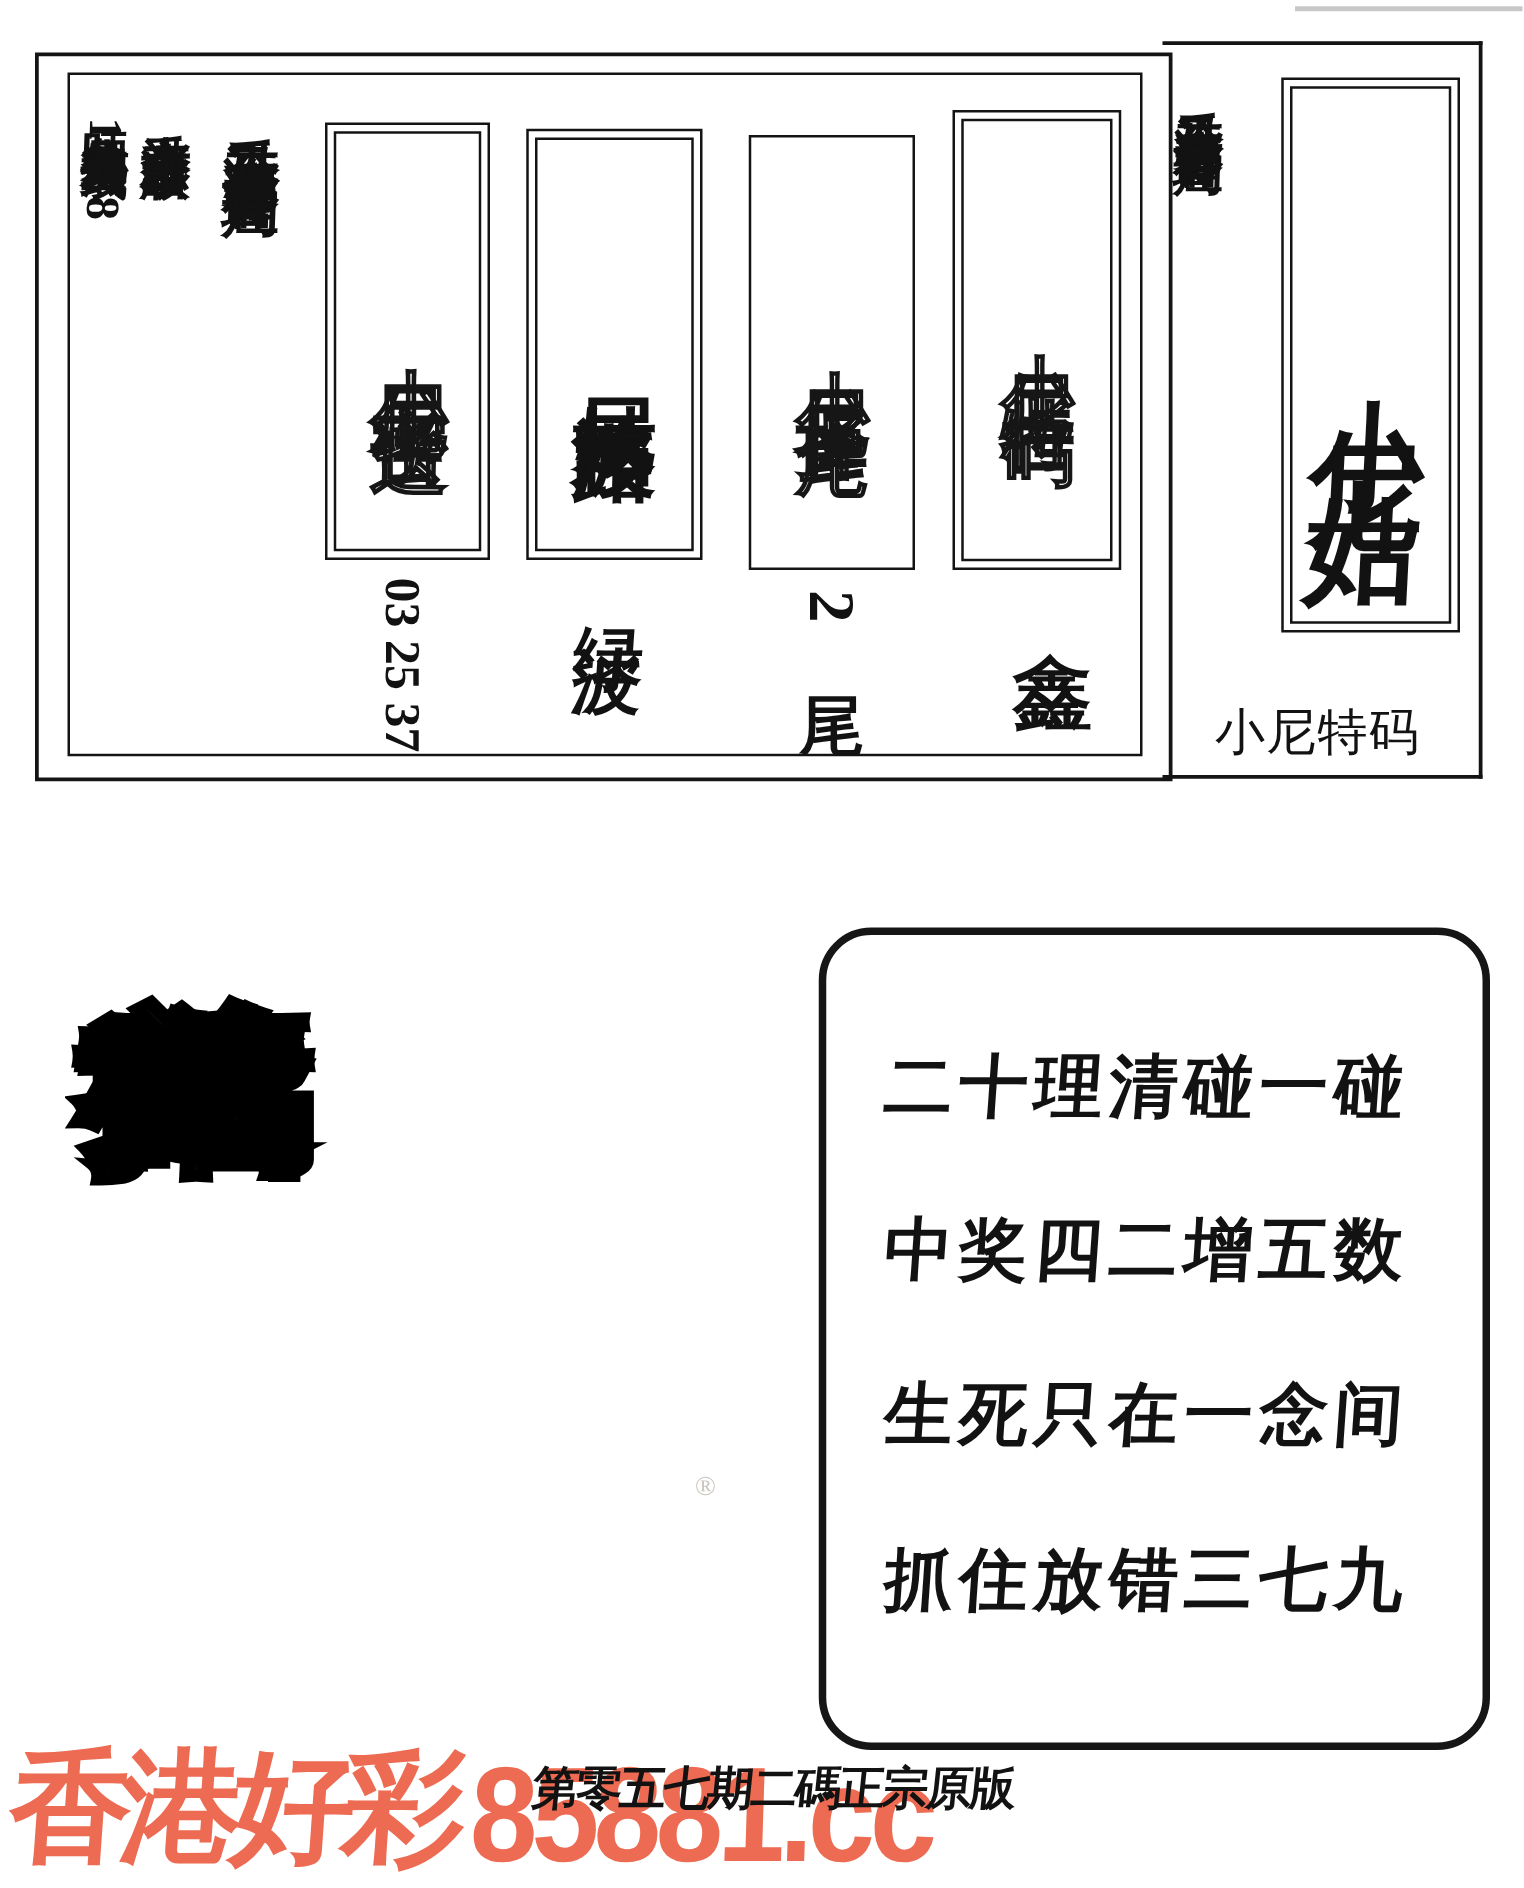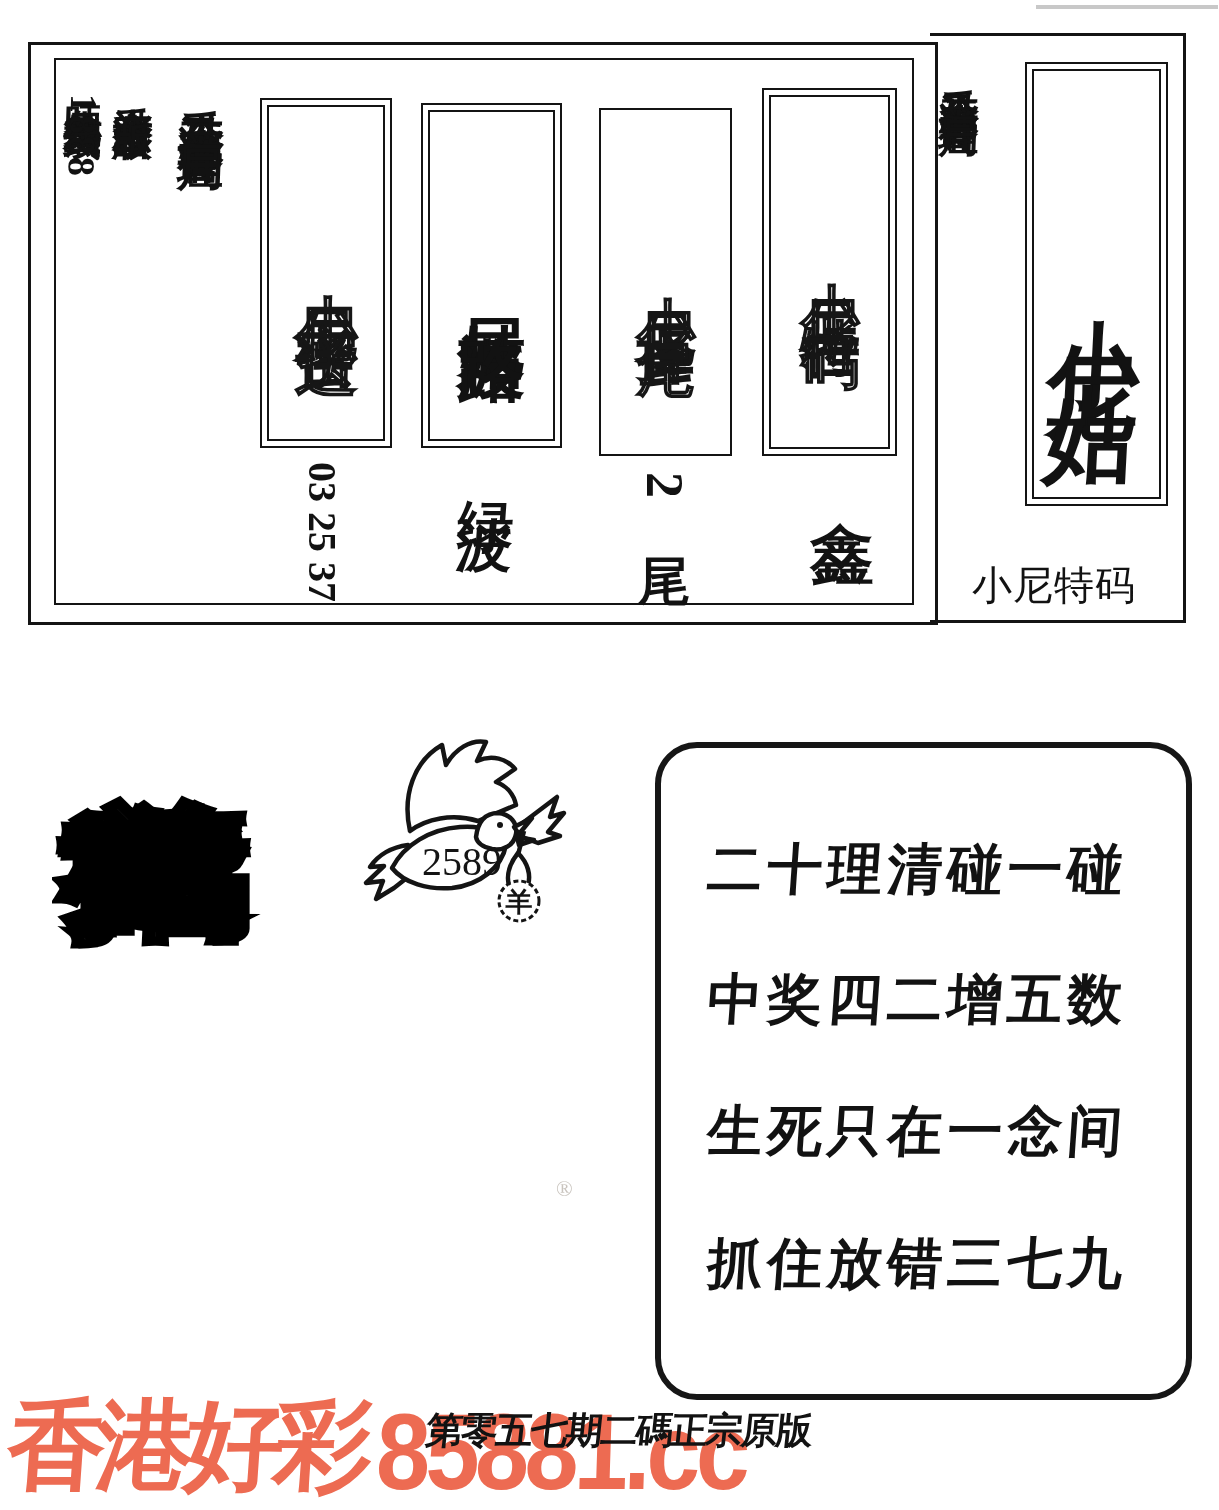--- a/index.html
+++ b/index.html
@@ -70,48 +70,20 @@
   <div class="abs vt" style="left:940px;top:56px;font-size:40px;font-weight:700;letter-spacing:4px;transform:skewX(-2deg);">香港马会彩券管理局:</div>
   <div class="abs dbox" style="left:1025px;top:62px;width:143px;height:444px;box-sizing:border-box;">
     <div class="dbin">
         <div class="vt" style="font-size:92px;font-weight:900;letter-spacing:40px;transform:translateY(20px) skewX(-3deg);">小尼姑</div>
       </div>
   </div>
   <div class="abs serif" style="left:972px;top:558px;font-size:40px;letter-spacing:1px;">小尼特码</div>
 
   <div class="abs vt bigtitle" style="left:62px;top:688px;">曾道女指碼</div>
 
-  <div class="abs" style="left:352px;top:733px;">
-    <svg width="235" height="215" viewBox="0 0 235 215">
-      <g stroke="#141414" stroke-width="4.5" fill="#ffffff" stroke-linejoin="round">
-
-        <path d="M168,92 L205,64 L198,84 L212,80 L196,99 L208,103 L186,110 L170,104 Z"></path>
-
-        <path d="M56,112 C40,114 26,122 18,134 L32,133 L14,150 L31,148 L24,166 L42,155 L56,144 C61,134 60,122 56,112 Z"></path>
-
-        <path d="M58,98 C50,62 62,28 90,12 L94,32 C103,16 119,6 134,9 L125,28 C140,21 155,26 163,36 L144,49 C155,53 162,62 164,72 L126,88 C100,80 74,86 58,98 Z"></path>
-
-        <path d="M40,135 C52,112 78,96 108,94 C132,92 148,100 154,112 C150,134 128,152 100,155 C76,157 52,150 40,135 Z"></path>
-
-        <path d="M124,104 C126,88 134,80 146,80 C158,81 166,90 164,101 C162,112 152,118 140,116 C131,114 125,110 124,104 Z"></path>
-
-        <path d="M162,94 L180,85 L167,101 Z"></path>
-        <path d="M165,104 L182,107 L167,112 Z"></path>
-
-        <path d="M172,98 L166,122" fill="none"></path>
-
-        <path d="M166,120 C158,130 154,142 157,152 C160,163 173,163 176,152 C179,142 176,130 166,120 Z"></path>
-
-        <circle cx="167" cy="168" r="20" stroke-dasharray="5 3" stroke-width="3"></circle>
-      </g>
-      <circle cx="148" cy="92" r="3" fill="#141414"></circle>
-      <text x="70" y="142" font-size="40" fill="#141414">2589</text>
-      <text x="167" y="178" font-size="27" font-weight="bold" text-anchor="middle" fill="#141414">羊</text>
-    </svg>
-  </div>
 
 
 
   <div class="abs" style="left:556px;top:1176px;font-size:22px;color:#c9c4be;">®</div>
 
   <div class="abs versebox"></div>
   <div class="abs vline" style="top:833px;">二十理清碰一碰</div>
   <div class="abs vline" style="top:963px;">中奖四二增五数</div>
   <div class="abs vline" style="top:1095px;">生死只在一念间</div>
   <div class="abs vline" style="top:1227px;">抓住放错三七九</div>

